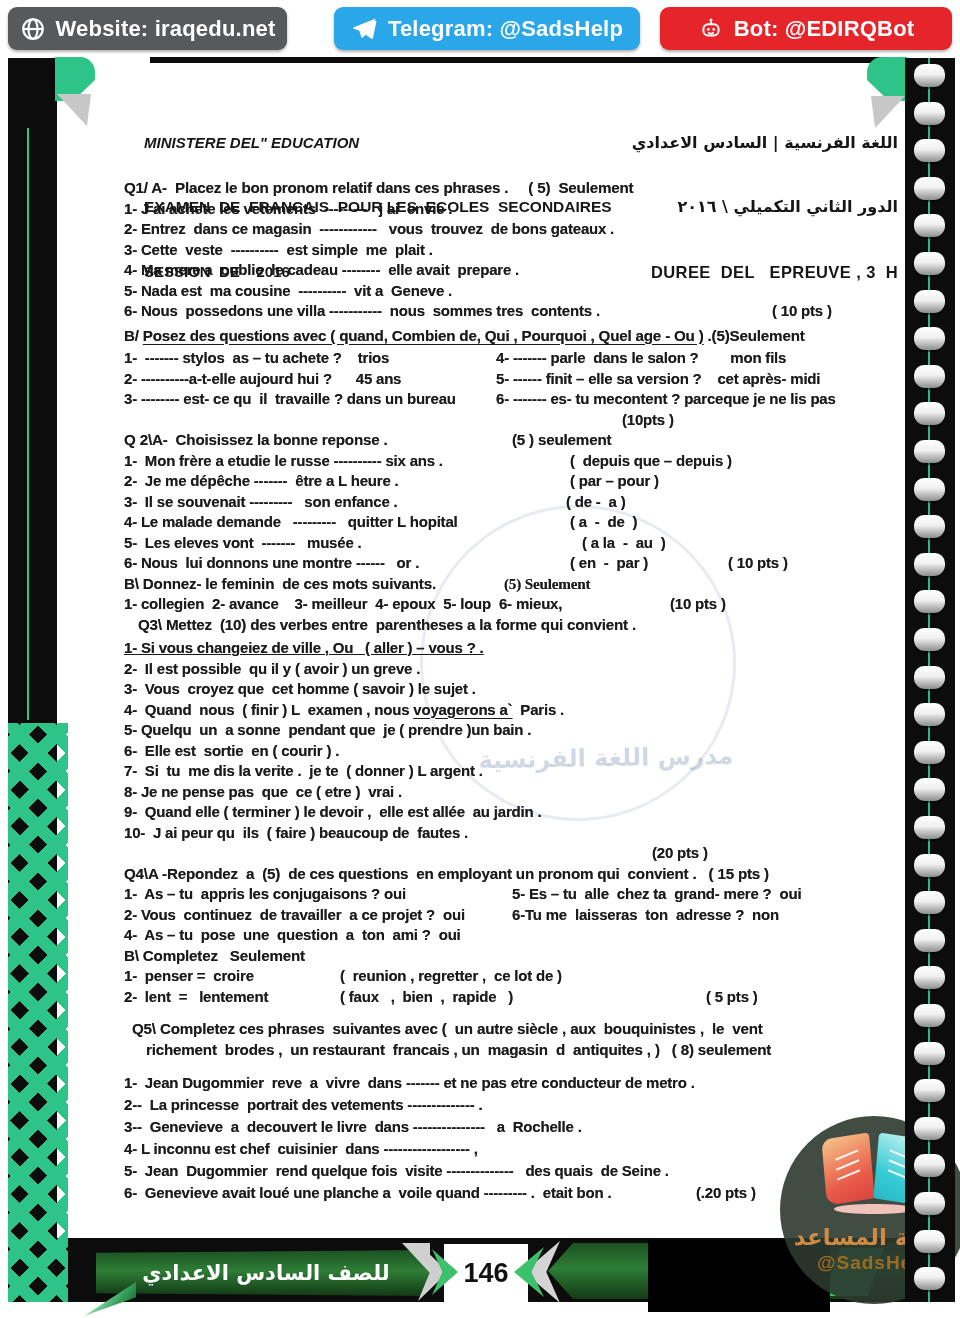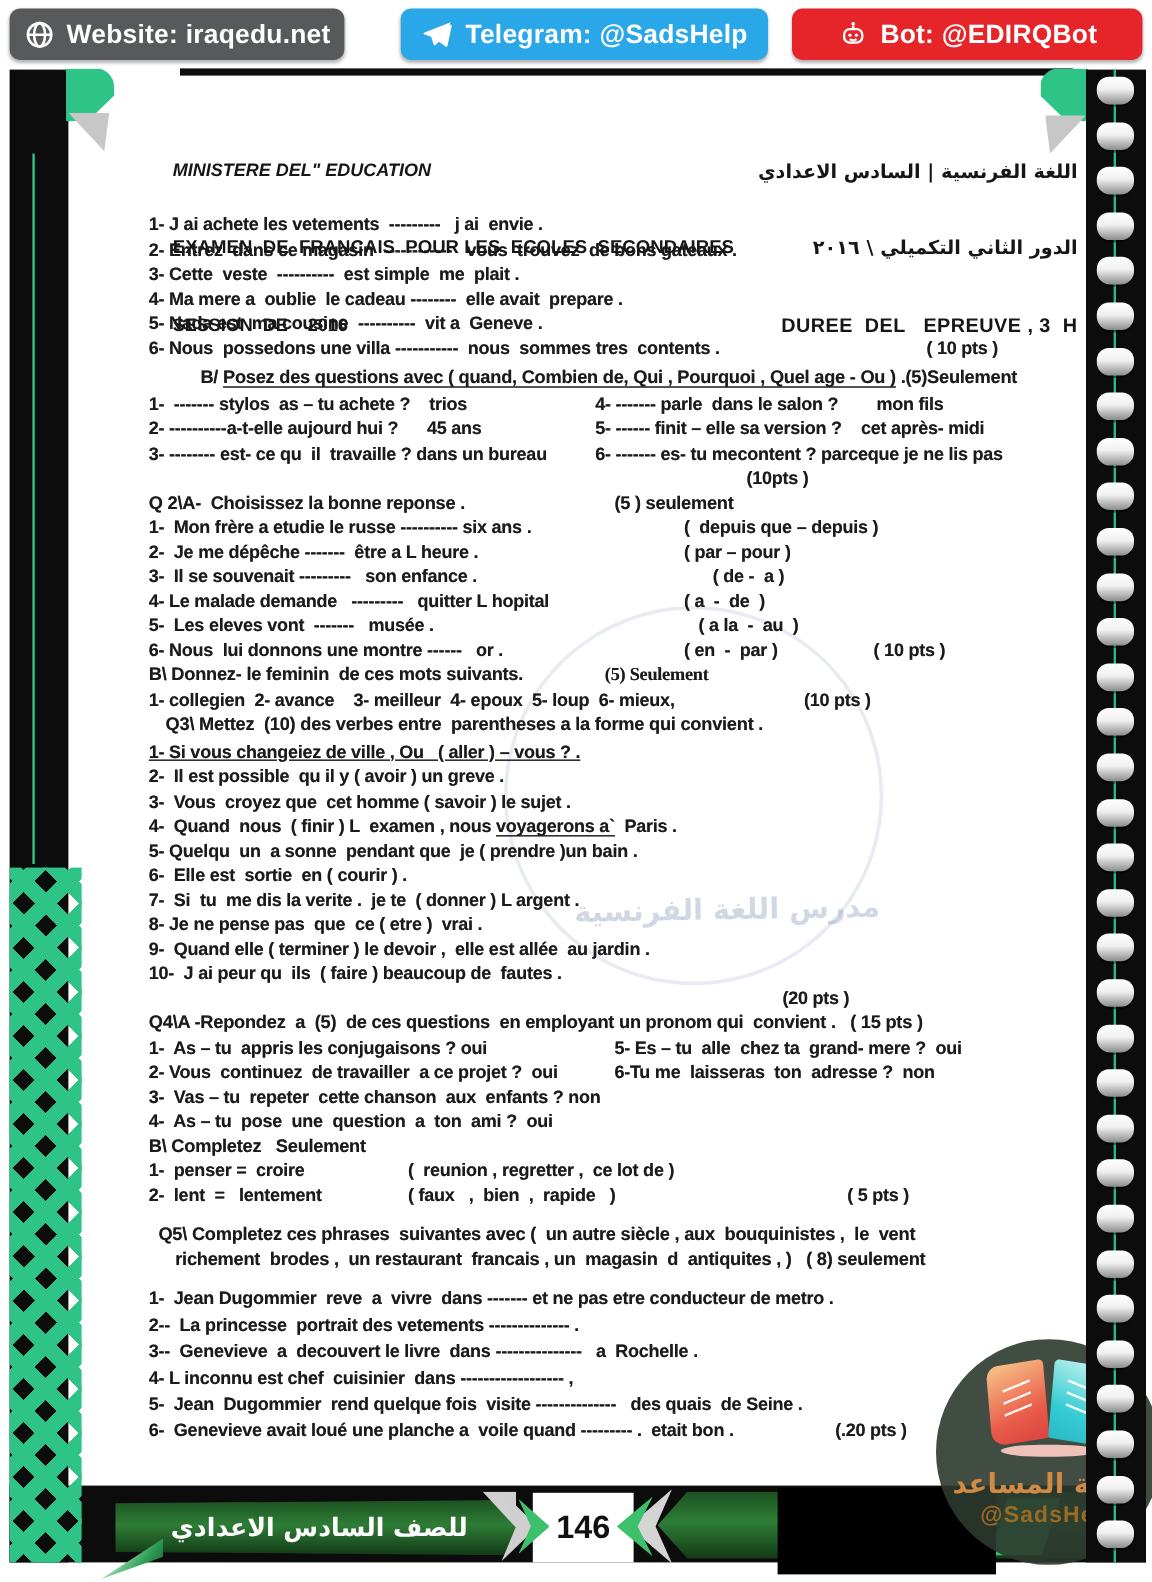--- a/index.html
+++ b/index.html
@@ -205,56 +205,56 @@
     <div class="l3">SESSION  DE    2016</div>
   </div>
   <div class="eh-right">
     <div class="a1 ar">اللغة الفرنسية | السادس الاعدادي</div>
     <div class="a2 ar">الدور الثاني التكميلي \ ٢٠١٦</div>
     <div class="l3">DUREE  DEL   EPREUVE , 3  H</div>
   </div>
 </div>
 
 <div id="exam-body">
+    <div class="row h"><span><span>Q1/ A-  Placez le bon pronom relatif dans ces phrases .     ( 5)  Seulement</span></span></div>
     <div class="row"><span><span>1- J ai achete les vetements  ---------   j ai  envie .</span></span></div>
     <div class="row"><span><span>2- Entrez  dans ce magasin  ------------   vous  trouvez  de bons gateaux .</span></span></div>
     <div class="row"><span><span>3- Cette  veste  ----------  est simple  me  plait .</span></span></div>
     <div class="row"><span><span>4- Ma mere a  oublie  le cadeau --------  elle avait  prepare .</span></span></div>
     <div class="row"><span><span>5- Nada est  ma cousine  ----------  vit a  Geneve .</span></span></div>
     <div class="row"><span><span>6- Nous  possedons une villa -----------  nous  sommes tres  contents .</span></span><span class="abs" style="left: 648px;">( 10 pts )</span></div>
-    <div class="row h" style="margin-top: 4px; margin-left: 43px;"><span><span>B/ </span><span class="u">Posez des questions avec ( quand, Combien de, Qui , Pourquoi , Quel age - Ou )</span><span> .(5)Seulement</span></span></div>
+    <div class="row h" style="margin-top: 4px;"><span><span>B/ </span><span class="u">Posez des questions avec ( quand, Combien de, Qui , Pourquoi , Quel age - Ou )</span><span> .(5)Seulement</span></span></div>
     <div class="row" style="margin-top: 2px;"><span><span>1-  ------- stylos  as – tu achete ?    trios</span></span><span class="abs" style="left: 372px;">4- ------- parle  dans le salon ?        mon fils</span></div>
     <div class="row"><span><span>2- ----------a-t-elle aujourd hui ?      45 ans</span></span><span class="abs" style="left: 372px;">5- ------ finit – elle sa version ?    cet après- midi</span></div>
     <div class="row"><span><span>3- -------- est- ce qu  il  travaille ? dans un bureau</span></span><span class="abs" style="left: 372px;">6- ------- es- tu mecontent ? parceque je ne lis pas</span></div>
     <div class="row" style="padding-left: 498px;"><span><span>(10pts )</span></span></div>
     <div class="row h"><span><span>Q 2\A-  Choisissez la bonne reponse .</span></span><span class="abs" style="left: 388px;">(5 ) seulement</span></div>
     <div class="row"><span><span>1-  Mon frère a etudie le russe ---------- six ans .</span></span><span class="abs" style="left: 446px;">(  depuis que – depuis )</span></div>
     <div class="row"><span><span>2-  Je me dépêche -------  être a L heure .</span></span><span class="abs" style="left: 446px;">( par – pour )</span></div>
-    <div class="row"><span><span>3-  Il se souvenait ---------   son enfance .</span></span><span class="abs" style="left: 470px;">( de -  a )</span></div>
+    <div class="row"><span><span>3-  Il se souvenait ---------   son enfance .</span></span><span class="abs" style="left: 442px;">( de -  a )</span></div>
     <div class="row"><span><span>4- Le malade demande   ---------   quitter L hopital</span></span><span class="abs" style="left: 446px;">( a  -  de  )</span></div>
     <div class="row"><span><span>5-  Les eleves vont  -------   musée .</span></span><span class="abs" style="left: 458px;">( a la  -  au  )</span></div>
     <div class="row"><span><span>6- Nous  lui donnons une montre ------   or .</span></span><span class="abs" style="left: 446px;">( en  -  par )</span><span class="abs" style="left: 604px;">( 10 pts )</span></div>
     <div class="row h"><span><span>B\ Donnez- le feminin  de ces mots suivants.</span></span><span class="abs" style="left: 380px; font-family: Liberation Serif, serif;">(5) Seulement</span></div>
     <div class="row"><span><span>1- collegien  2- avance    3- meilleur  4- epoux  5- loup  6- mieux,</span></span><span class="abs" style="left: 546px;">(10 pts )</span></div>
     <div class="row h" style="padding-left: 14px;"><span><span>Q3\ Mettez  (10) des verbes entre  parentheses a la forme qui convient .</span></span></div>
     <div class="row" style="margin-top: 3px; text-decoration: underline;"><span><span>1- Si vous changeiez de ville , Ou   ( aller ) – vous ? .</span></span></div>
     <div class="row"><span><span>2-  Il est possible  qu il y ( avoir ) un greve .</span></span></div>
     <div class="row"><span><span>3-  Vous  croyez que  cet homme ( savoir ) le sujet .</span></span></div>
     <div class="row"><span><span>4-  Quand  nous  ( finir ) L  examen , nous </span><span class="u">voyagerons a`</span><span>  Paris .</span></span></div>
     <div class="row"><span><span>5- Quelqu  un  a sonne  pendant que  je ( prendre )un bain .</span></span></div>
     <div class="row"><span><span>6-  Elle est  sortie  en ( courir ) .</span></span></div>
     <div class="row"><span><span>7-  Si  tu  me dis la verite .  je te  ( donner ) L argent .</span></span></div>
     <div class="row"><span><span>8- Je ne pense pas  que  ce ( etre )  vrai .</span></span></div>
     <div class="row"><span><span>9-  Quand elle ( terminer ) le devoir ,  elle est allée  au jardin .</span></span></div>
     <div class="row"><span><span>10-  J ai peur qu  ils  ( faire ) beaucoup de  fautes .</span></span></div>
     <div class="row"><span class="abs" style="left: 528px;">(20 pts )</span></div>
     <div class="row h"><span><span>Q4\A -Repondez  a  (5)  de ces questions  en employant un pronom qui  convient .   ( 15 pts )</span></span></div>
     <div class="row"><span><span>1-  As – tu  appris les conjugaisons ? oui</span></span><span class="abs" style="left: 388px;">5- Es – tu  alle  chez ta  grand- mere ?  oui</span></div>
     <div class="row"><span><span>2- Vous  continuez  de travailler  a ce projet ?  oui</span></span><span class="abs" style="left: 388px;">6-Tu me  laisseras  ton  adresse ?  non</span></div>
-    <div class="row"><span><span>3-  Vas – tu  repeter  cette chanson  aux  enfants ? non</span></span></div>
     <div class="row"><span><span>4-  As – tu  pose  une  question  a  ton  ami ?  oui</span></span></div>
     <div class="row h"><span><span>B\ Completez   Seulement</span></span></div>
     <div class="row"><span><span>1-  penser =  croire</span></span><span class="abs" style="left: 216px;">(  reunion , regretter ,  ce lot de )</span></div>
     <div class="row"><span><span>2-  lent  =   lentement</span></span><span class="abs" style="left: 216px;">( faux   ,  bien  ,  rapide   )</span><span class="abs" style="left: 582px;">( 5 pts )</span></div>
     <div class="row h" style="margin-top: 12px; padding-left: 8px;"><span><span>Q5\ Completez ces phrases  suivantes avec (  un autre siècle , aux  bouquinistes ,  le  vent</span></span></div>
     <div class="row h" style="padding-left: 22px;"><span><span>richement  brodes ,  un restaurant  francais , un  magasin  d  antiquites , )   ( 8) seulement</span></span></div>
     <div class="row q5" style="margin-top: 12px;"><span><span>1-  Jean Dugommier  reve  a  vivre  dans ------- et ne pas etre conducteur de metro .</span></span></div>
     <div class="row q5"><span><span>2--  La princesse  portrait des vetements -------------- .</span></span></div>
     <div class="row q5"><span><span>3--  Genevieve  a  decouvert le livre  dans ---------------   a  Rochelle .</span></span></div>
     <div class="row q5"><span><span>4- L inconnu est chef  cuisinier  dans ------------------ ,</span></span></div>

